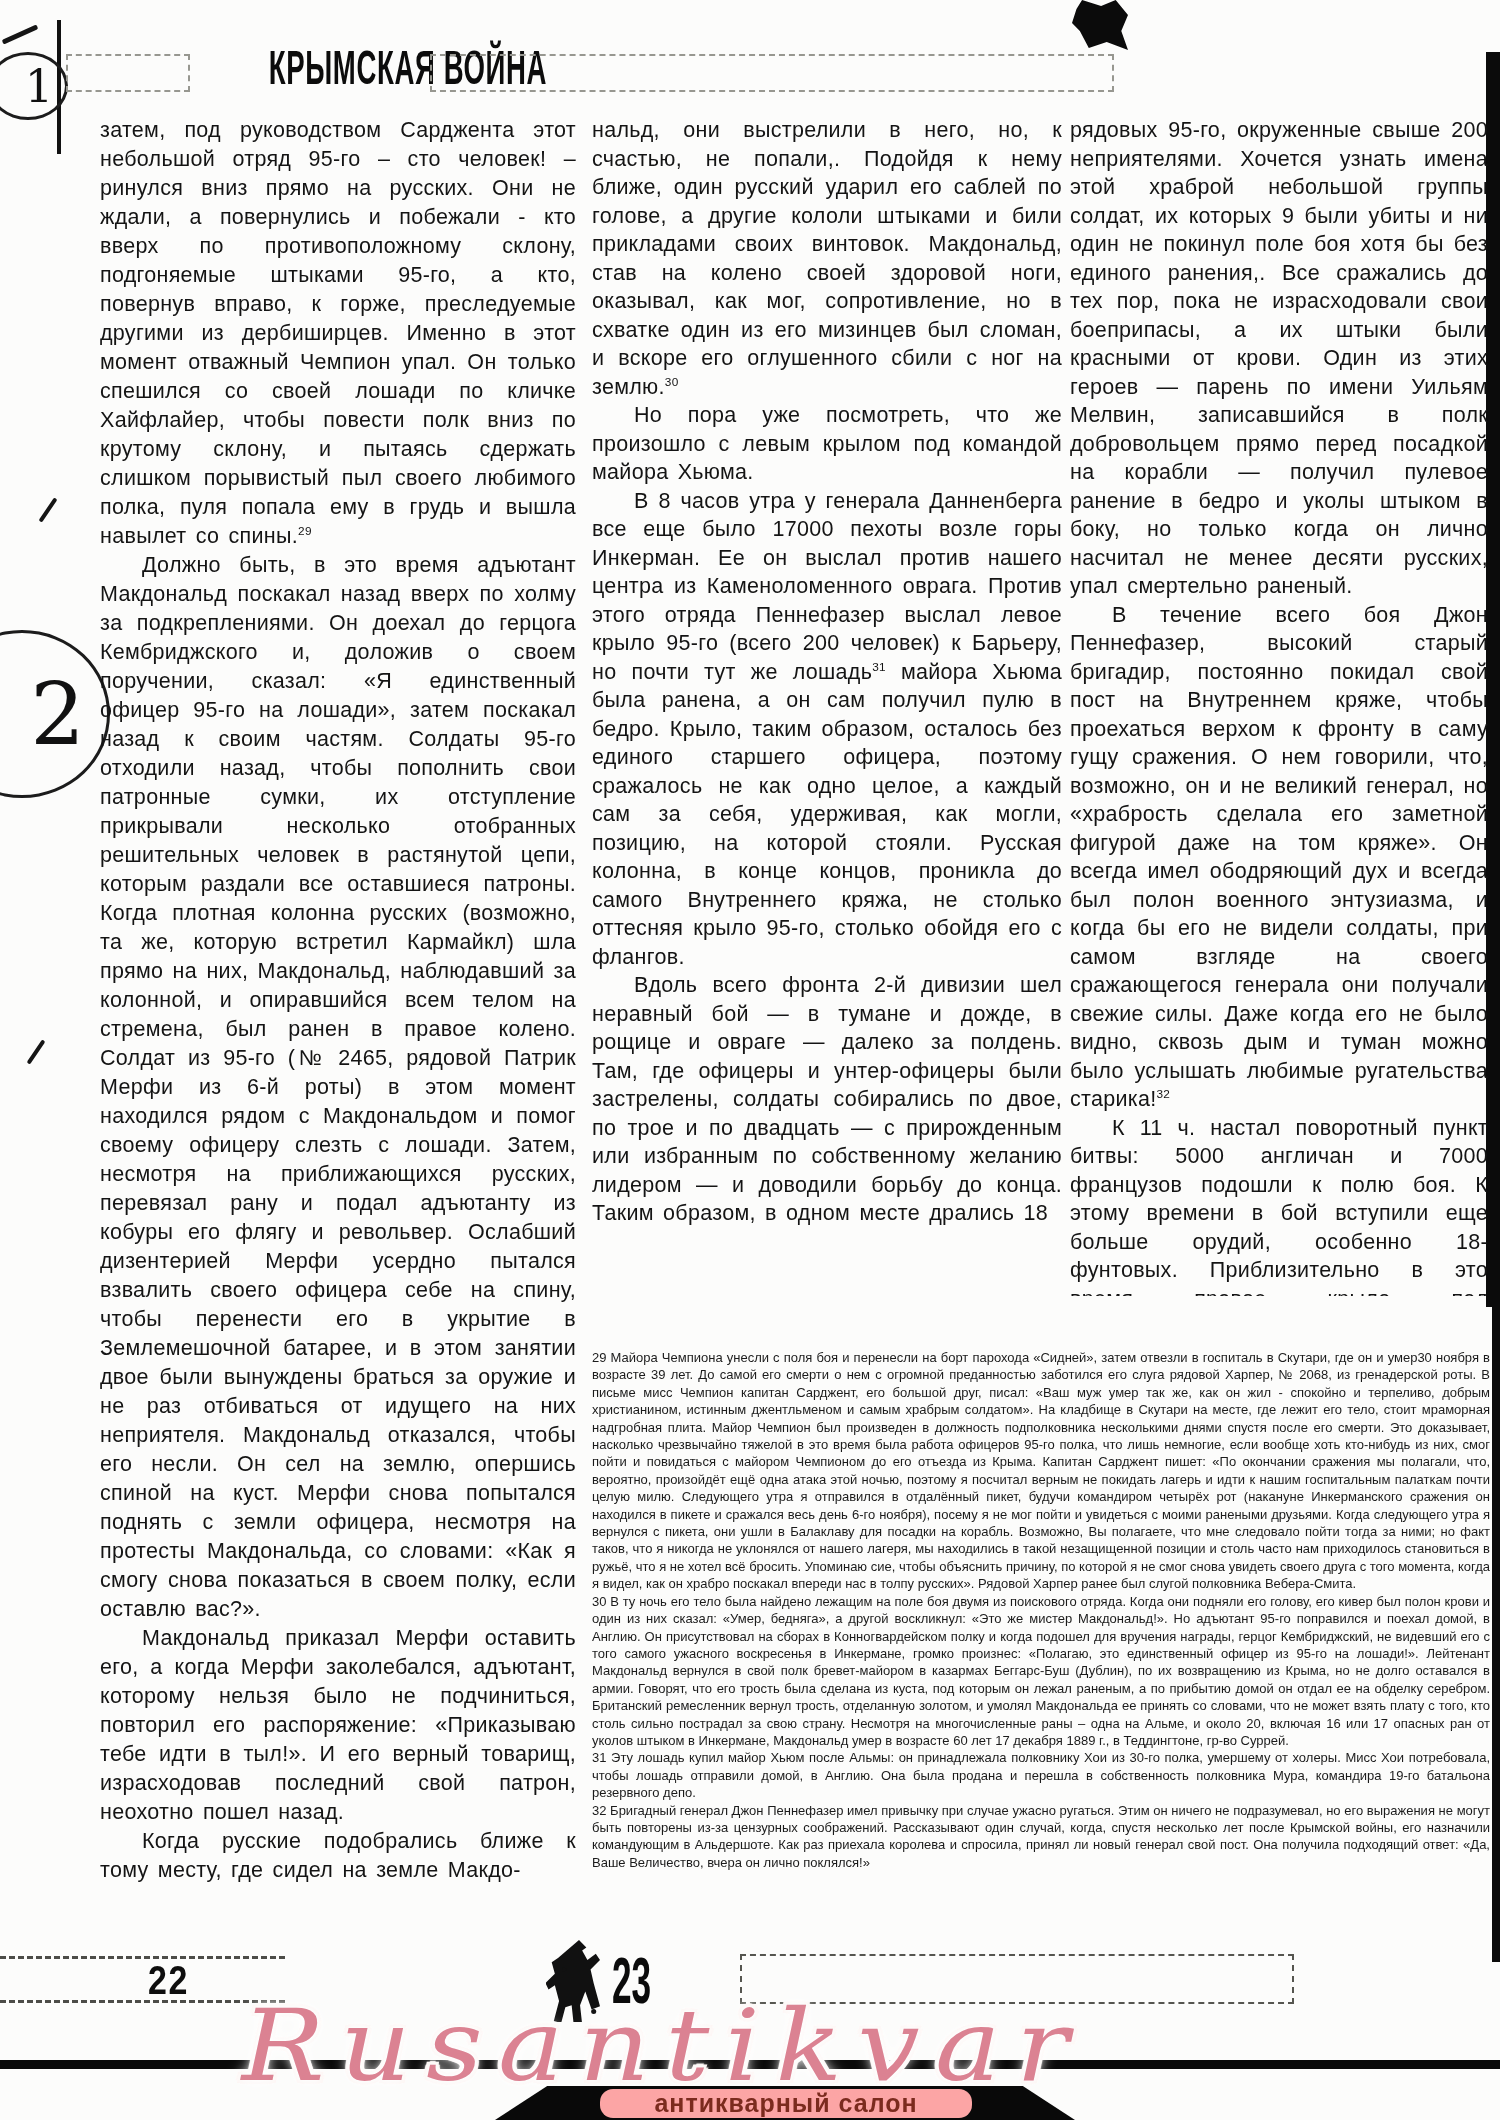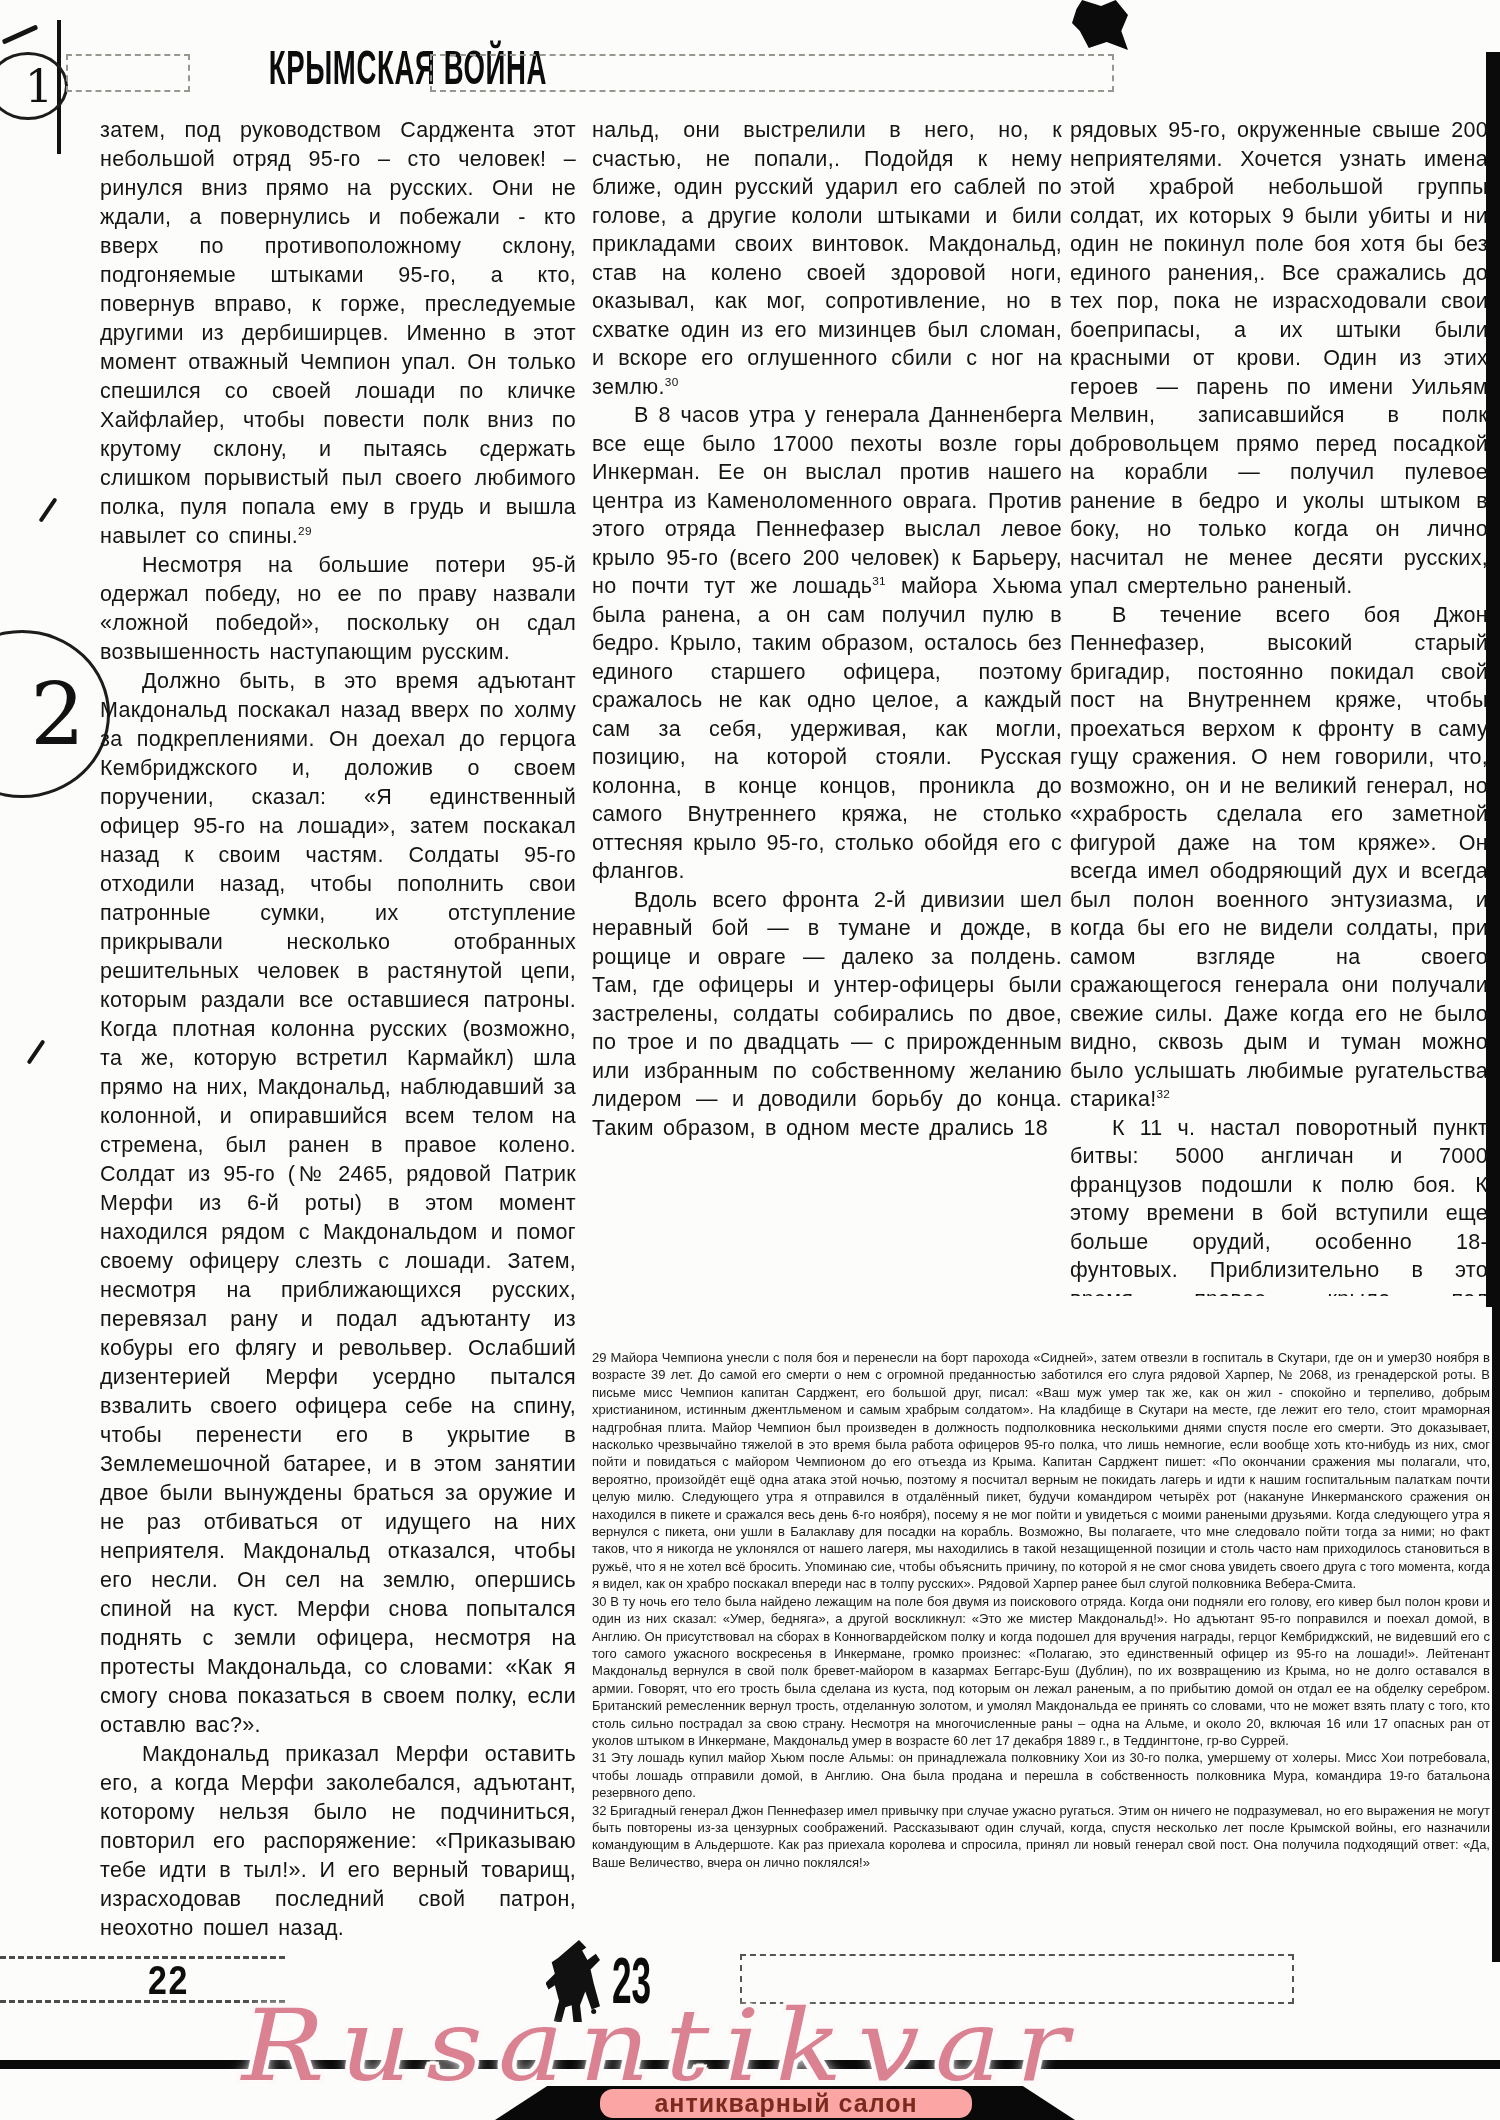--- a/index.html
+++ b/index.html
@@ -97,27 +97,27 @@
   <div class="band b2"></div>
 
   <div class="dashbox left"></div>
   <h1 class="title">
     <span>КРЫМСКАЯ ВОЙНА</span>
   </h1>
   <div class="dashbox right"></div>
 
   <div class="col col1">
       <p class="para">затем, под руководством Сарджента этот небольшой отряд 95-го – сто человек! – ринулся вниз прямо на русских. Они не ждали, а повернулись и побежали - кто вверх по противоположному склону, подгоняемые штыками 95-го, а кто, повернув вправо, к горже, преследуемые другими из дербиширцев. Именно в этот момент отважный Чемпион упал. Он только спешился со своей лошади по кличке Хайфлайер, чтобы повести полк вниз по крутому склону, и пытаясь сдержать слишком порывистый пыл своего любимого полка, пуля попала ему в грудь и вышла навылет со спины.<sup>29</sup></p>
-      <p class="para indent">Несмотря на большие потери 95-й одержал победу, но ее по праву назвали «ложной победой», поскольку он сдал возвышенность наступающим русским.</p>
       <p class="para indent">Должно быть, в это время адъютант Макдональд поскакал назад вверх по холму за подкреплениями. Он доехал до герцога Кембриджского и, доложив о своем поручении, сказал: «Я единственный офицер 95-го на лошади», затем поскакал назад к своим частям. Солдаты 95-го отходили назад, чтобы пополнить свои патронные сумки, их отступление прикрывали несколько отобранных решительных человек в растянутой цепи, которым раздали все оставшиеся патроны. Когда плотная колонна русских (возможно, та же, которую встретил Кармайкл) шла прямо на них, Макдональд, наблюдавший за колонной, и опиравшийся всем телом на стремена, был ранен в правое колено. Солдат из 95-го (№ 2465, рядовой Патрик Мерфи из 6-й роты) в этом момент находился рядом с Макдональдом и помог своему офицеру слезть с лошади. Затем, несмотря на приближающихся русских, перевязал рану и подал адъютанту из кобуры его флягу и револьвер. Ослабший дизентерией Мерфи усердно пытался взвалить своего офицера себе на спину, чтобы перенести его в укрытие в Землемешочной батарее, и в этом занятии двое были вынуждены браться за оружие и не раз отбиваться от идущего на них неприятеля. Макдональд отказался, чтобы его несли. Он сел на землю, опершись спиной на куст. Мерфи снова попытался поднять с земли офицера, несмотря на протесты Макдональда, со словами: «Как я смогу снова показаться в своем полку, если оставлю вас?».</p>
       <p class="para indent">Макдональд приказал Мерфи оставить его, а когда Мерфи заколебался, адъютант, которому нельзя было не подчиниться, повторил его распоряжение: «Приказываю тебе идти в тыл!». И его верный товарищ, израсходовав последний свой патрон, неохотно пошел назад.</p>
       <p class="para indent">Когда русские подобрались ближе к тому месту, где сидел на земле Макдо-</p>
     </div>
   <div class="col col2">
       <p class="para">нальд, они выстрелили в него, но, к счастью, не попали,. Подойдя к нему ближе, один русский ударил его саблей по голове, а другие кололи штыками и били прикладами своих винтовок. Макдональд, став на колено своей здоровой ноги, оказывал, как мог, сопротивление, но в схватке один из его мизинцев был сломан, и вскоре его оглушенного сбили с ног на землю.<sup>30</sup></p>
+      <p class="para indent">Но пора уже посмотреть, что же произошло с левым крылом под командой майора Хьюма.</p>
       <p class="para indent">В 8 часов утра у генерала Данненберга все еще было 17000 пехоты возле горы Инкерман. Ее он выслал против нашего центра из Каменоломенного оврага. Против этого отряда Пеннефазер выслал левое крыло 95-го (всего 200 человек) к Барьеру, но почти тут же лошадь<sup>31</sup> майора Хьюма была ранена, а он сам получил пулю в бедро. Крыло, таким образом, осталось без единого старшего офицера, поэтому сражалось не как одно целое, а каждый сам за себя, удерживая, как могли, позицию, на которой стояли. Русская колонна, в конце концов, проникла до самого Внутреннего кряжа, не столько оттесняя крыло 95-го, столько обойдя его с флангов.</p>
       <p class="para indent">Вдоль всего фронта 2-й дивизии шел неравный бой — в тумане и дожде, в рощице и овраге — далеко за полдень. Там, где офицеры и унтер-офицеры были застрелены, солдаты собирались по двое, по трое и по двадцать — с прирожденным или избранным по собственному желанию лидером — и доводили борьбу до конца. Таким образом, в одном месте дрались 18</p>
     </div>
   <div class="col col3">
       <p class="para">рядовых 95-го, окруженные свыше 200 неприятелями. Хочется узнать имена этой храброй небольшой группы солдат, их которых 9 были убиты и ни один не покинул поле боя хотя бы без единого ранения,. Все сражались до тех пор, пока не израсходовали свои боеприпасы, а их штыки были красными от крови. Один из этих героев — парень по имени Уильям Мелвин, записавшийся в полк добровольцем прямо перед посадкой на корабли — получил пулевое ранение в бедро и уколы штыком в боку, но только когда он лично насчитал не менее десяти русских, упал смертельно раненый.</p>
       <p class="para indent">В течение всего боя Джон Пеннефазер, высокий старый бригадир, постоянно покидал свой пост на Внутреннем кряже, чтобы проехаться верхом к фронту в саму гущу сражения. О нем говорили, что, возможно, он и не великий генерал, но «храбрость сделала его заметной фигурой даже на том кряже». Он всегда имел ободряющий дух и всегда был полон военного энтузиазма, и когда бы его не видели солдаты, при самом взгляде на своего сражающегося генерала они получали свежие силы. Даже когда его не было видно, сквозь дым и туман можно было услышать любимые ругательства старика!<sup>32</sup></p>
       <p class="para indent">К 11 ч. настал поворотный пункт битвы: 5000 англичан и 7000 французов подошли к полю боя. К этому времени в бой вступили еще больше орудий, особенно 18-фунтовых. Приблизительно в это время правое крыло под командованием Виалса собралось за Внутренним кряжем, но Виалса, несмотря на ранение, невозможно было убедить пойти в тыл, пока полностью не прекратился огонь.</p>
     </div>
 
   <div class="footnotes">

